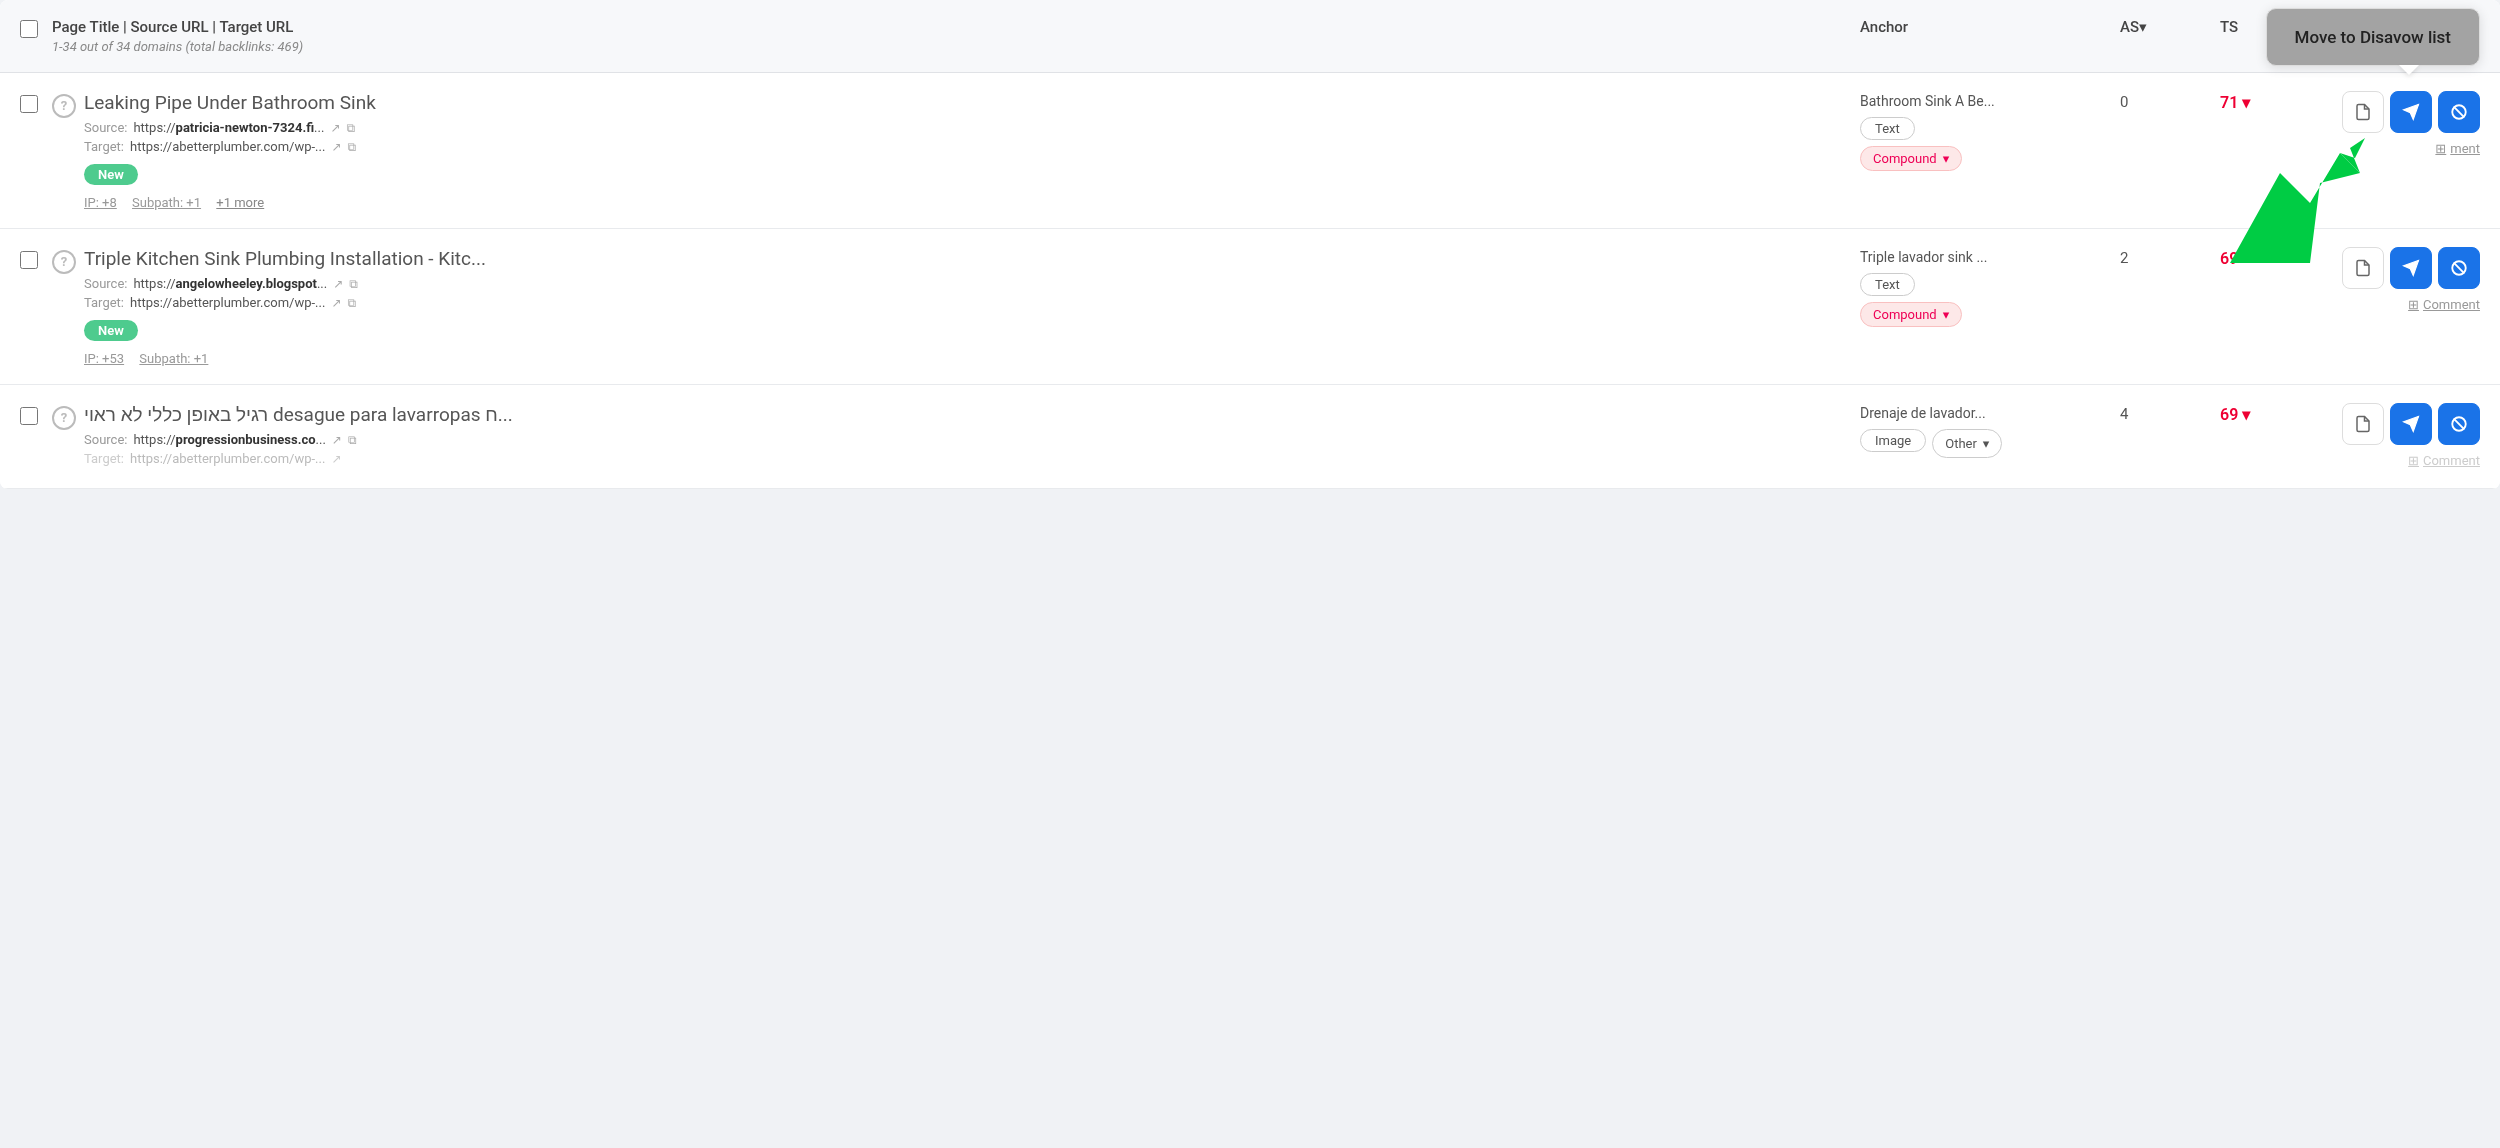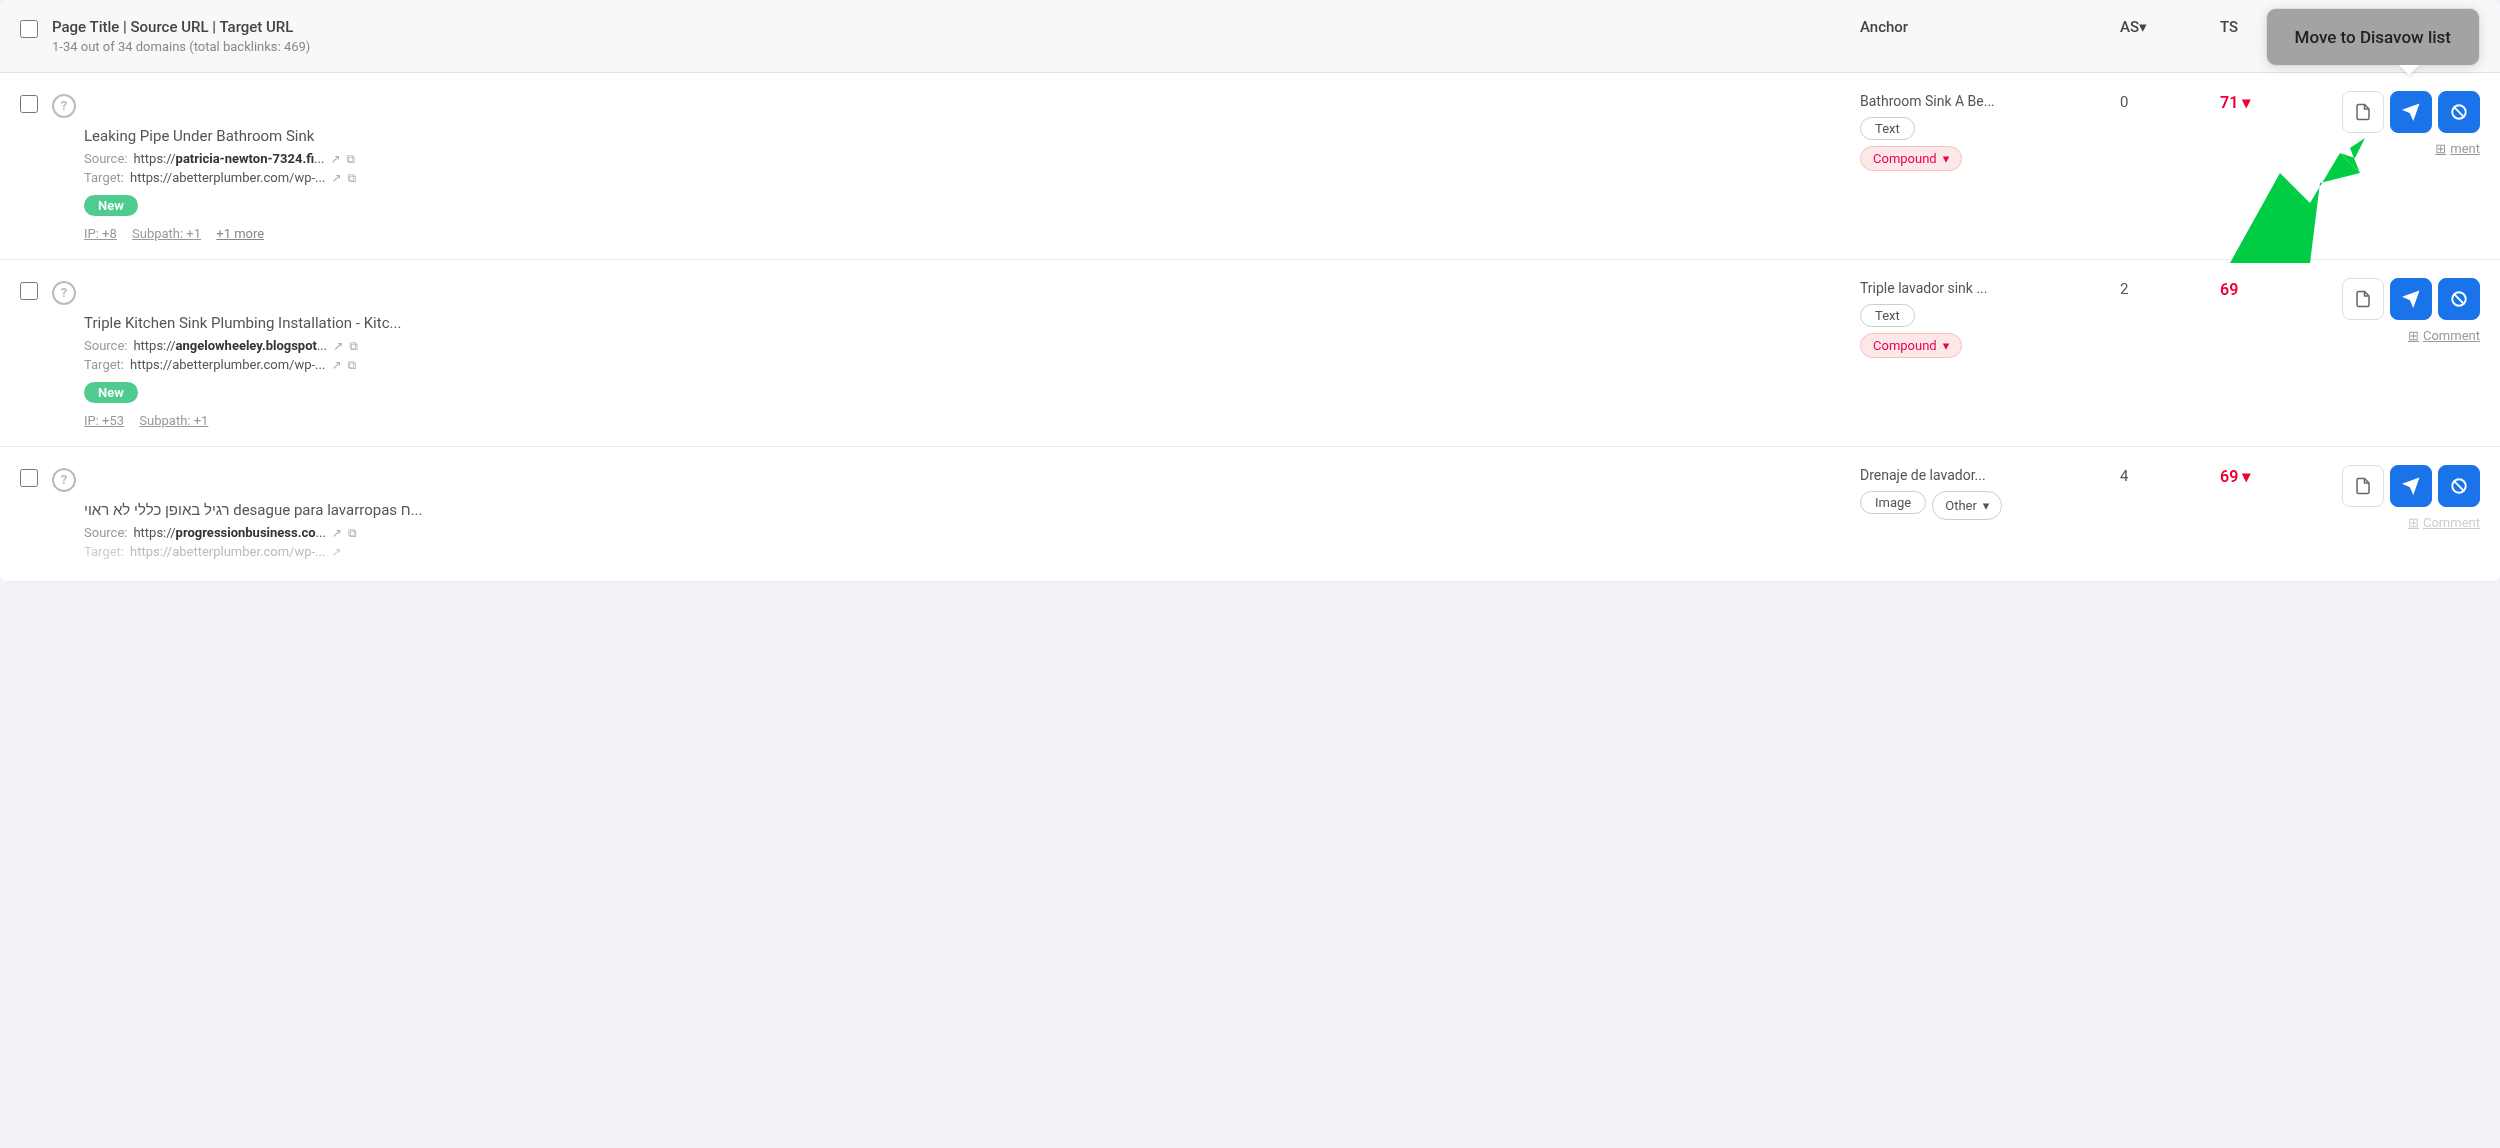--- a/index.html
+++ b/index.html
@@ -36,20 +36,21 @@
     }
     .header-title-main {
       font-size: 15px;
       font-weight: 500;
       color: #444;
     }
     .header-subtitle {
       font-size: 13px;
       color: #888;
       margin-top: 3px;
+      font-style: italic;
     }
     .header-anchor {
       width: 260px;
       font-size: 15px;
       font-weight: 500;
       color: #444;
     }
     .header-as {
       width: 100px;
       font-size: 15px;
@@ -118,27 +119,26 @@
       flex-shrink: 0;
       padding-top: 2px;
       color: #bbb;
       font-size: 18px;
     }
     .row-main {
       flex: 1;
       min-width: 0;
     }
     .row-page-title {
-      font-size: 15px;
+      font-size: 19px;
       color: #555;
       margin-bottom: 6px;
       white-space: nowrap;
       overflow: hidden;
       text-overflow: ellipsis;
-      margin-top: 36px;
     }
     .row-url-line {
       font-size: 13px;
       color: #666;
       margin-bottom: 4px;
       display: flex;
       align-items: center;
       gap: 6px;
     }
     .row-url-line strong {

